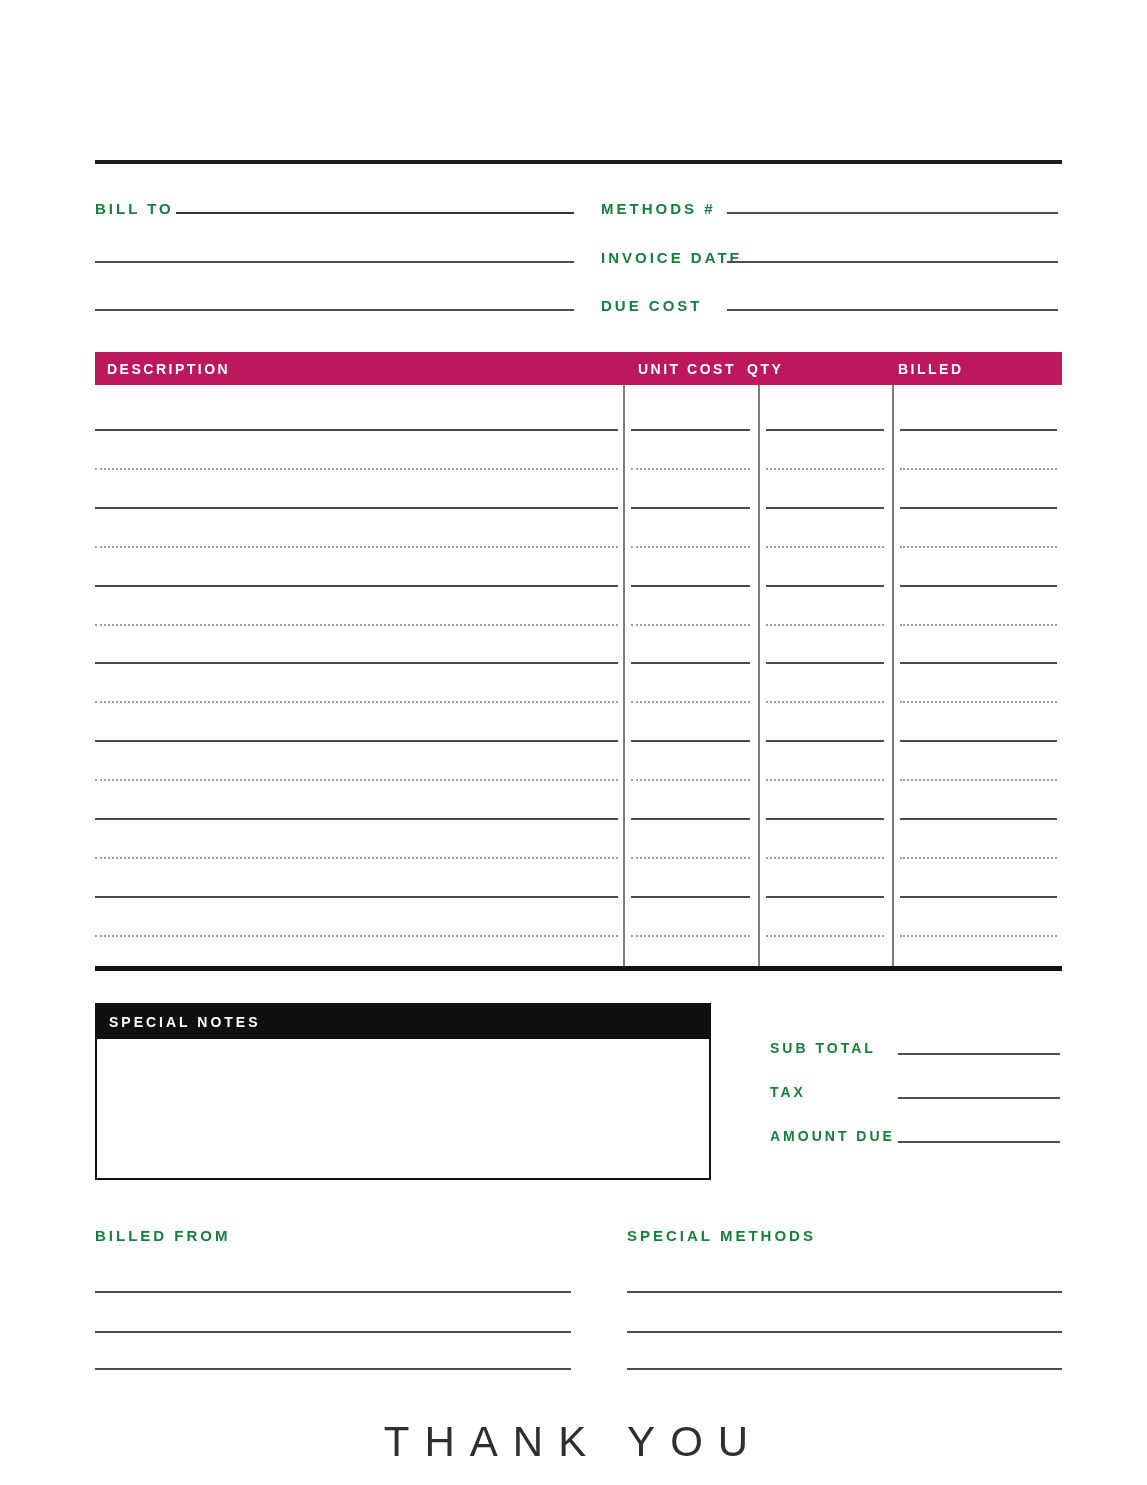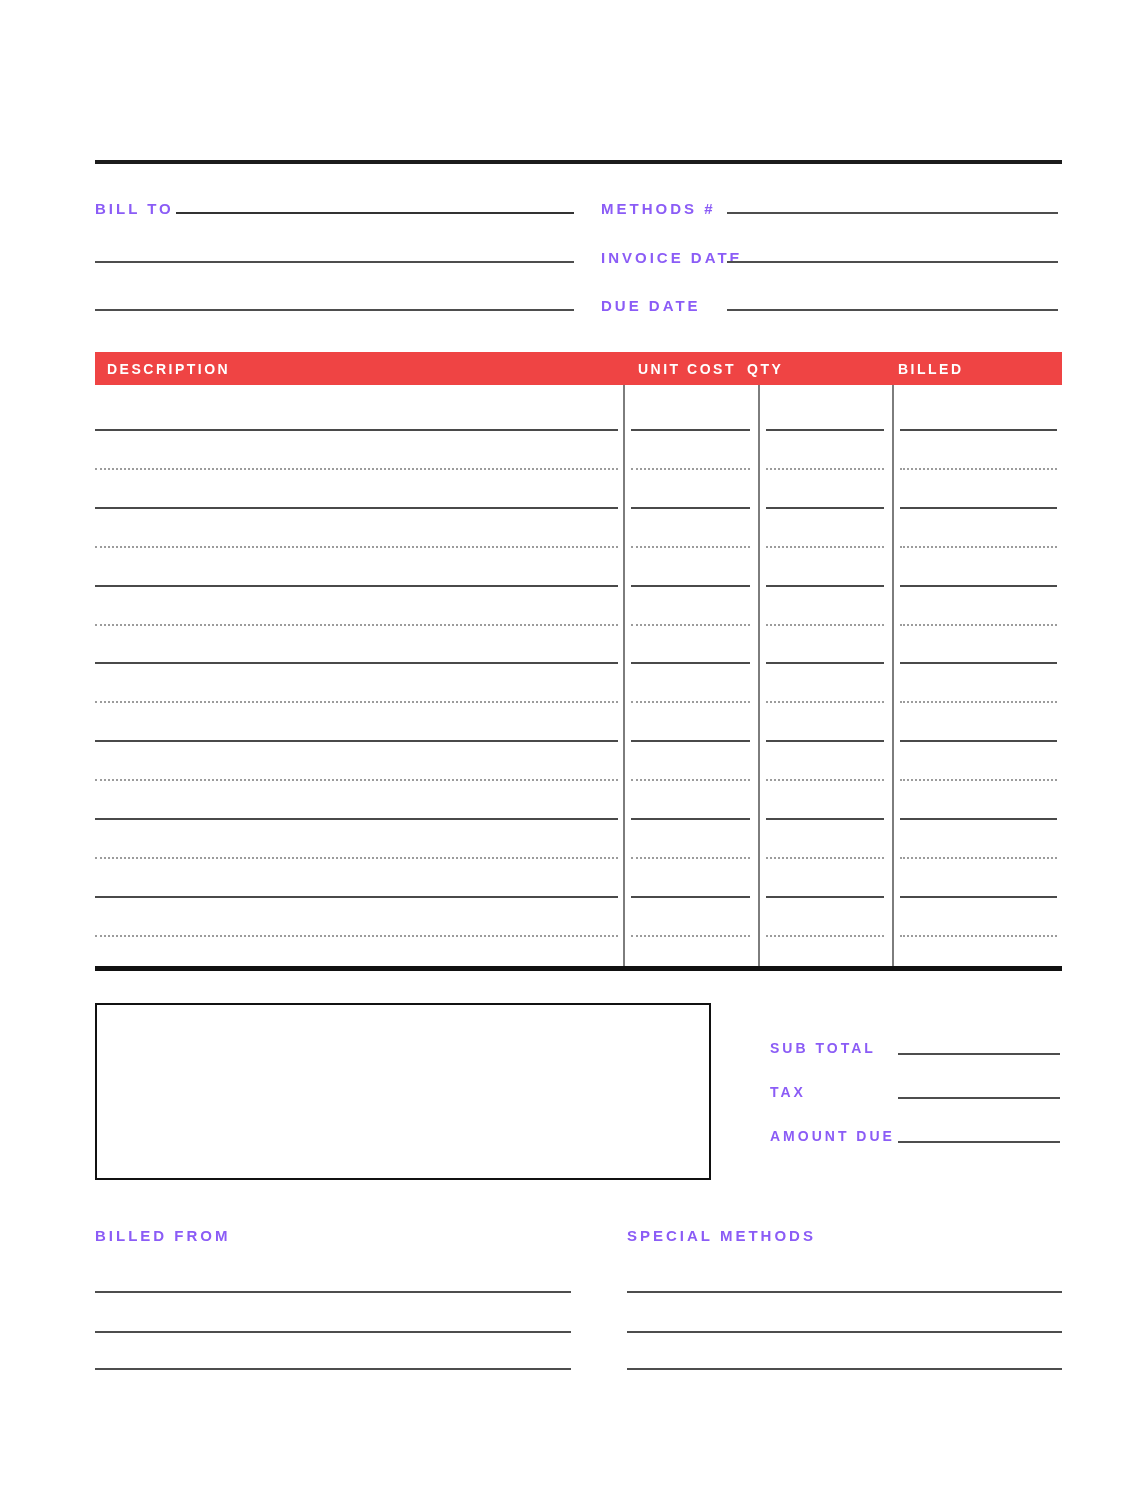--- a/index.html
+++ b/index.html
@@ -33,38 +33,38 @@
     width: 967px; height: 4px;
     background: #1c1c1c;
   }
 
   
   .lbl {
     position: absolute;
     font-size: 15px;
     font-weight: 700;
     letter-spacing: 3px;
-    color: #8b5cf6;
+    color: #15803d;
     white-space: nowrap;
   }
 
   
   .wline {
     position: absolute;
     height: 0;
     border-top: 2px solid #4e4e4e;
   }
   .wline.dark { border-top-color: #333; }
 
   
   .tbl-head {
     position: absolute;
     left: 95px; top: 352px;
     width: 967px; height: 33px;
-    background: #ef4444;
+    background: #be185d;
   }
   .tbl-head .col-lbl {
     position: absolute;
     top: 0; height: 33px;
     display: flex; align-items: center;
     color: #ffffff;
     font-size: 14px;
     font-weight: 700;
     letter-spacing: 2.5px;
     white-space: nowrap;
@@ -135,21 +135,21 @@
   <div class="wline dark" style="left:176px; top:212px; width:398px;"></div>
   <div class="wline" style="left:95px; top:261px; width:479px;"></div>
   <div class="wline" style="left:95px; top:309px; width:479px;"></div>
 
   <div class="lbl" style="left:601px; top:200px;">METHODS #</div>
   <div class="wline" style="left:727px; top:212px; width:331px;"></div>
 
   <div class="lbl" style="left:601px; top:249px;">INVOICE DATE</div>
   <div class="wline" style="left:727px; top:261px; width:331px;"></div>
 
-  <div class="lbl" style="left:601px; top:297px;">DUE DATE</div>
+  <div class="lbl" style="left:601px; top:297px;">DUE COST</div>
   <div class="wline" style="left:727px; top:309px; width:331px;"></div>
 
   <div class="tbl-head">
     <span class="col-lbl" style="left:12px;">DESCRIPTION</span>
     <span class="col-lbl" style="left:543px;">UNIT COST</span>
     <span class="col-lbl" style="left:652px;">QTY</span>
     <span class="col-lbl" style="left:803px;">BILLED</span>
   </div>
 
   <div class="tbl-body">
@@ -218,20 +218,23 @@
         <div class="row-line dotted" style="top: 394px;"></div>
         <div class="row-line solid" style="top: 433px;"></div>
         <div class="row-line dotted" style="top: 472px;"></div>
         <div class="row-line solid" style="top: 511px;"></div>
         <div class="row-line dotted" style="top: 550px;"></div>
       </div>
   </div>
   <div class="tbl-bottom"></div>
 
   <div class="notes-box">
+    <div class="notes-head">
+      <span>SPECIAL NOTES</span>
+    </div>
     <div class="notes-area"></div>
   </div>
 
   <div class="lbl" style="left:770px; top:1040px; font-size:14px;">SUB TOTAL</div>
   <div class="wline" style="left:898px; top:1053px; width:162px;"></div>
 
   <div class="lbl" style="left:770px; top:1084px; font-size:14px;">TAX</div>
   <div class="wline" style="left:898px; top:1097px; width:162px;"></div>
 
   <div class="lbl" style="left:770px; top:1128px; font-size:14px;">AMOUNT DUE</div>
@@ -240,14 +243,15 @@
   <div class="lbl" style="left:95px; top:1227px;">BILLED FROM</div>
   <div class="wline" style="left:95px; top:1291px; width:476px;"></div>
   <div class="wline" style="left:95px; top:1331px; width:476px;"></div>
   <div class="wline" style="left:95px; top:1368px; width:476px;"></div>
 
   <div class="lbl" style="left:627px; top:1227px;">SPECIAL METHODS</div>
   <div class="wline" style="left:627px; top:1291px; width:435px;"></div>
   <div class="wline" style="left:627px; top:1331px; width:435px;"></div>
   <div class="wline" style="left:627px; top:1368px; width:435px;"></div>
 
+  <div class="thanks">THANK YOU</div>
 
 </div>
 
 </body></html>

